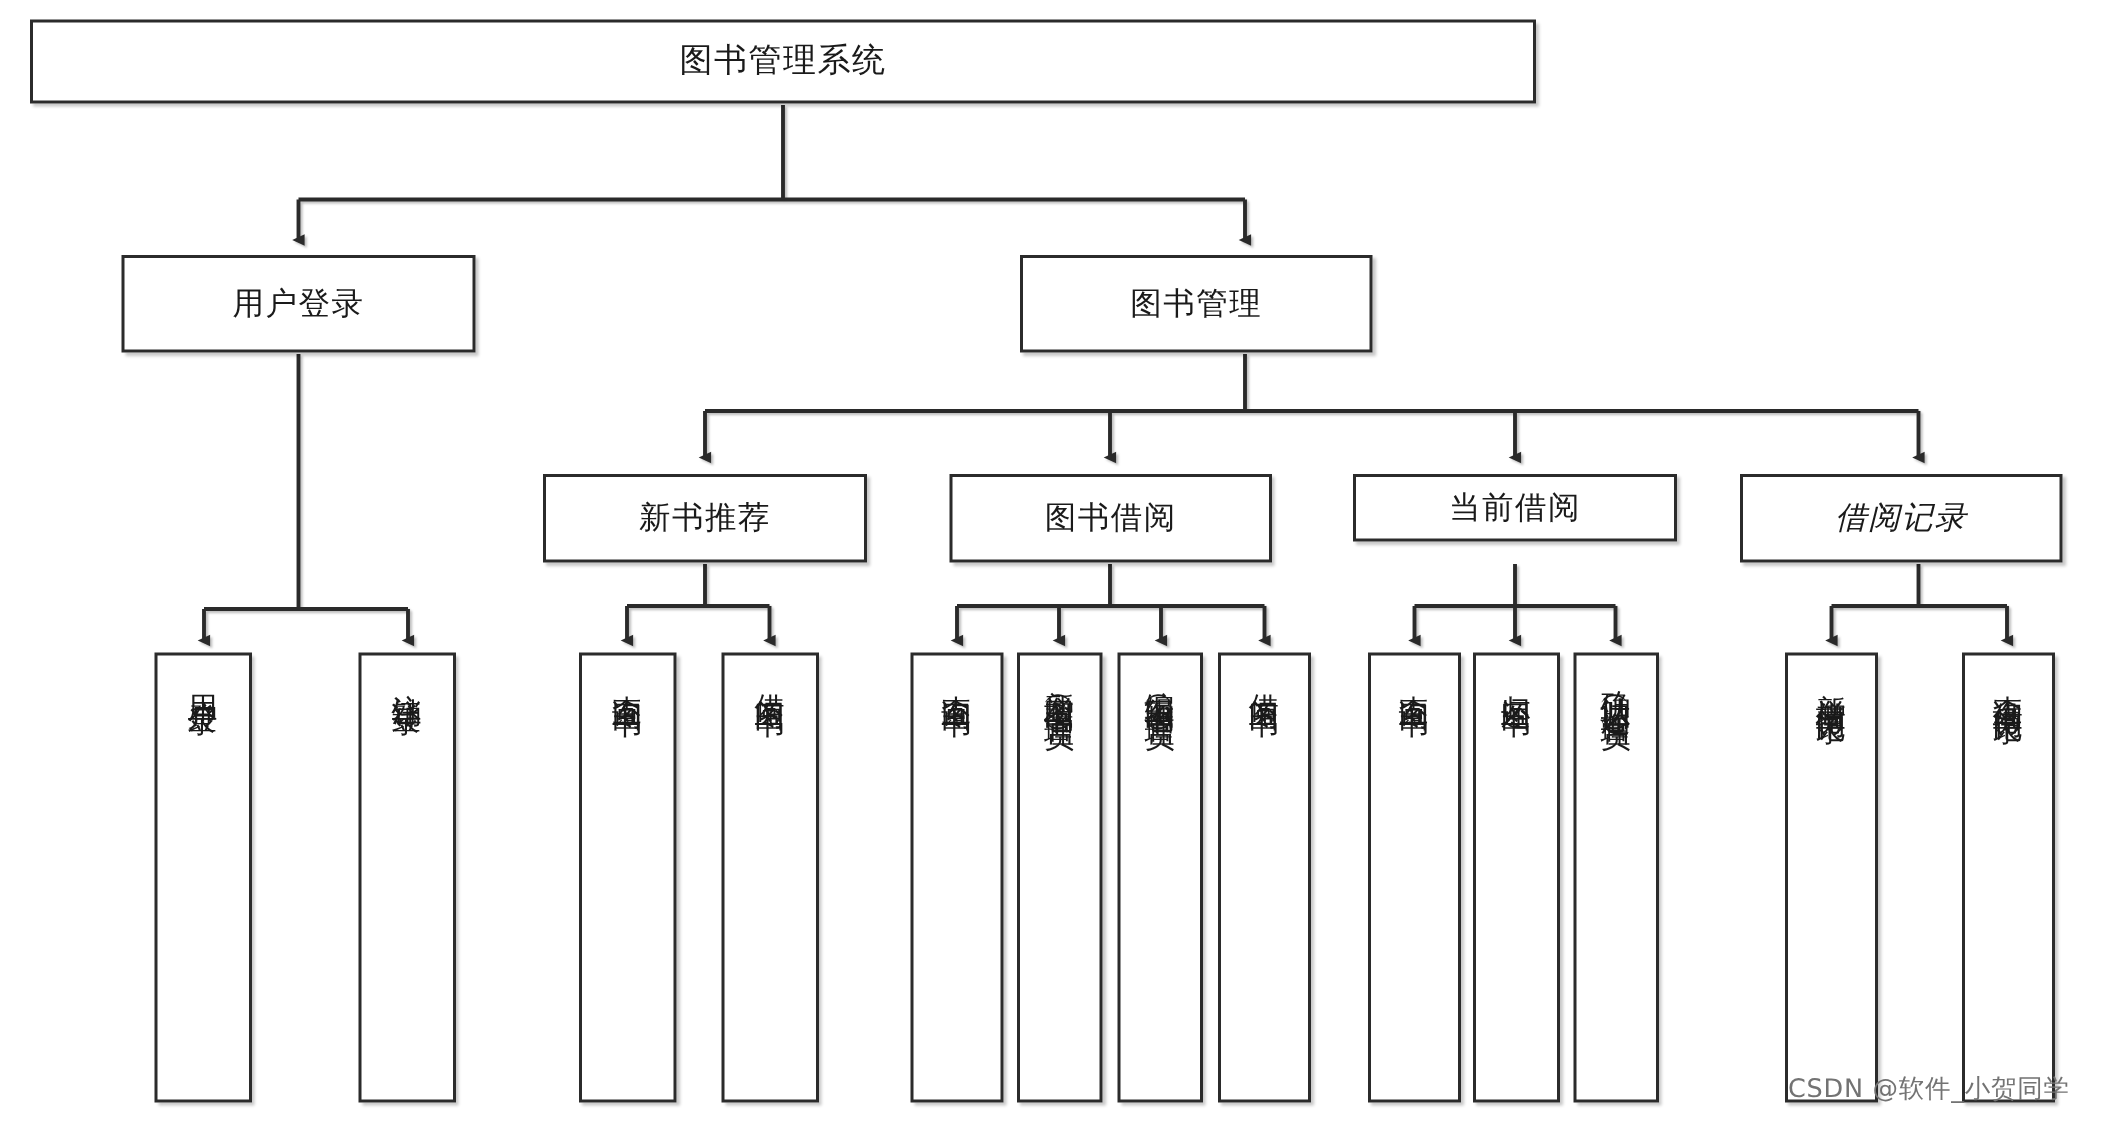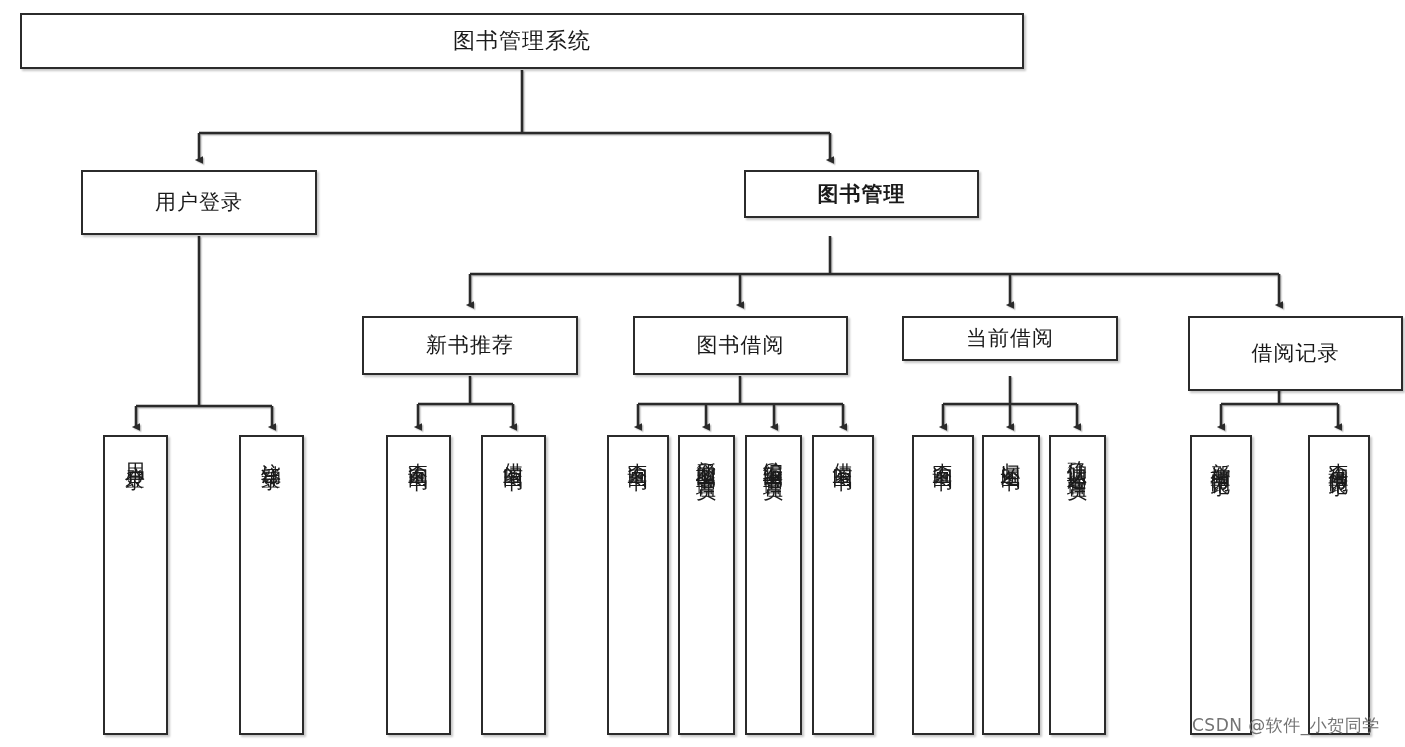--- a/index.html
+++ b/index.html
@@ -135,37 +135,37 @@
   </svg>
 
   <div class="node horiz root" style="left:20px; top:13px; width:1004px; height:56px;">
     <span class="label">图书管理系统</span>
   </div>
 
   <div class="node horiz" style="left:81px; top:170px; width:236px; height:65px;">
     <span class="label">用户登录</span>
   </div>
 
-  <div class="node horiz" style="left:744px; top:170px; width:235px; height:48px;font-weight:bold;">
+  <div class="node horiz" style="left:680px; top:170px; width:235px; height:65px;">
     <span class="label">图书管理</span>
   </div>
 
   <div class="node horiz" style="left:633px; top:316px; width:215px; height:59px;">
     <span class="label">图书借阅</span>
   </div>
 
   <div class="node horiz" style="left:362px; top:316px; width:216px; height:59px;">
     <span class="label">新书推荐</span>
   </div>
 
   <div class="node horiz" style="left:902px; top:316px; width:216px; height:45px;">
     <span class="label">当前借阅</span>
   </div>
 
-  <div class="node horiz" style="left:1188px; top:316px; width:215px; height:75px;">
+  <div class="node horiz" style="left:1160px; top:316px; width:215px; height:59px;font-style:italic;">
     <span class="label">借阅记录</span>
   </div>
 
   <div class="node vert" style="left:103px; top:435px; width:65px; height:300px;">
     <span class="label">用户登录</span>
   </div>
 
   <div class="node vert" style="left:239px; top:435px; width:65px; height:300px;">
     <span class="label">注销登录</span>
   </div>

